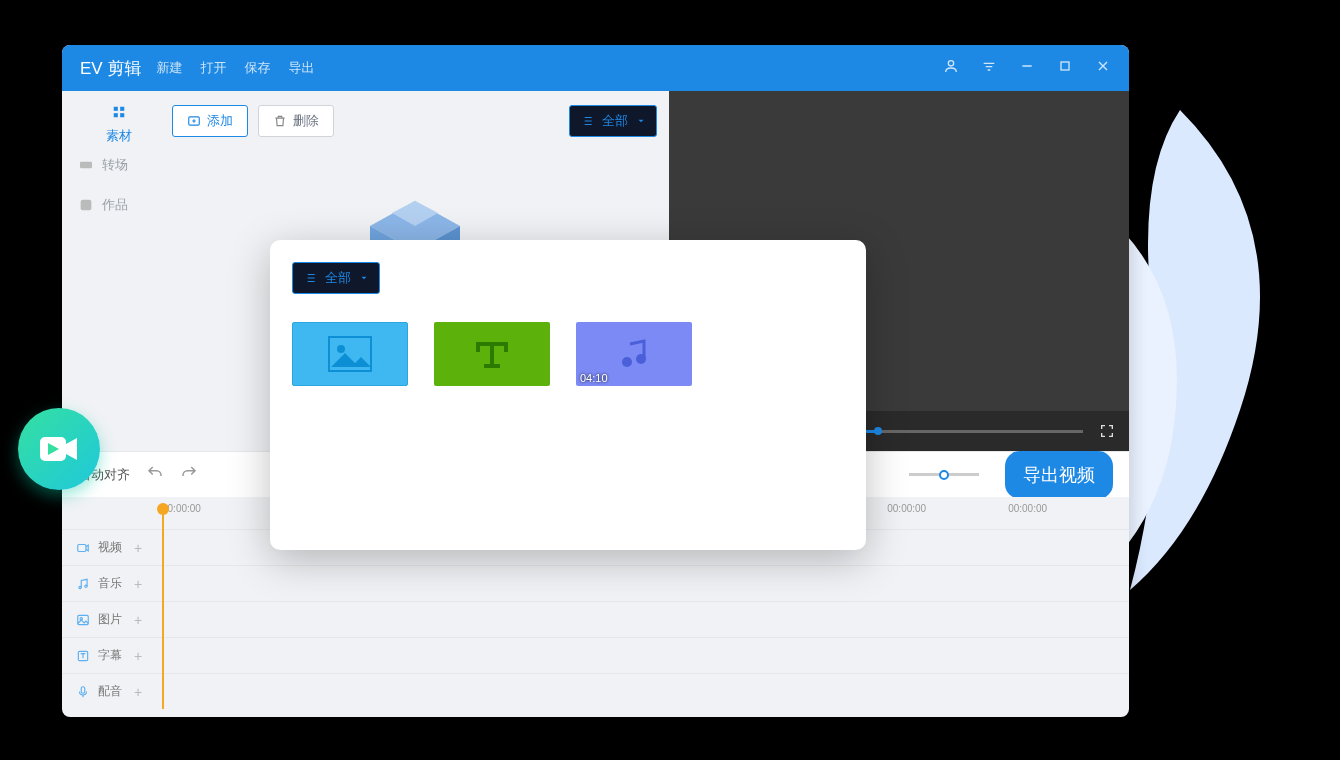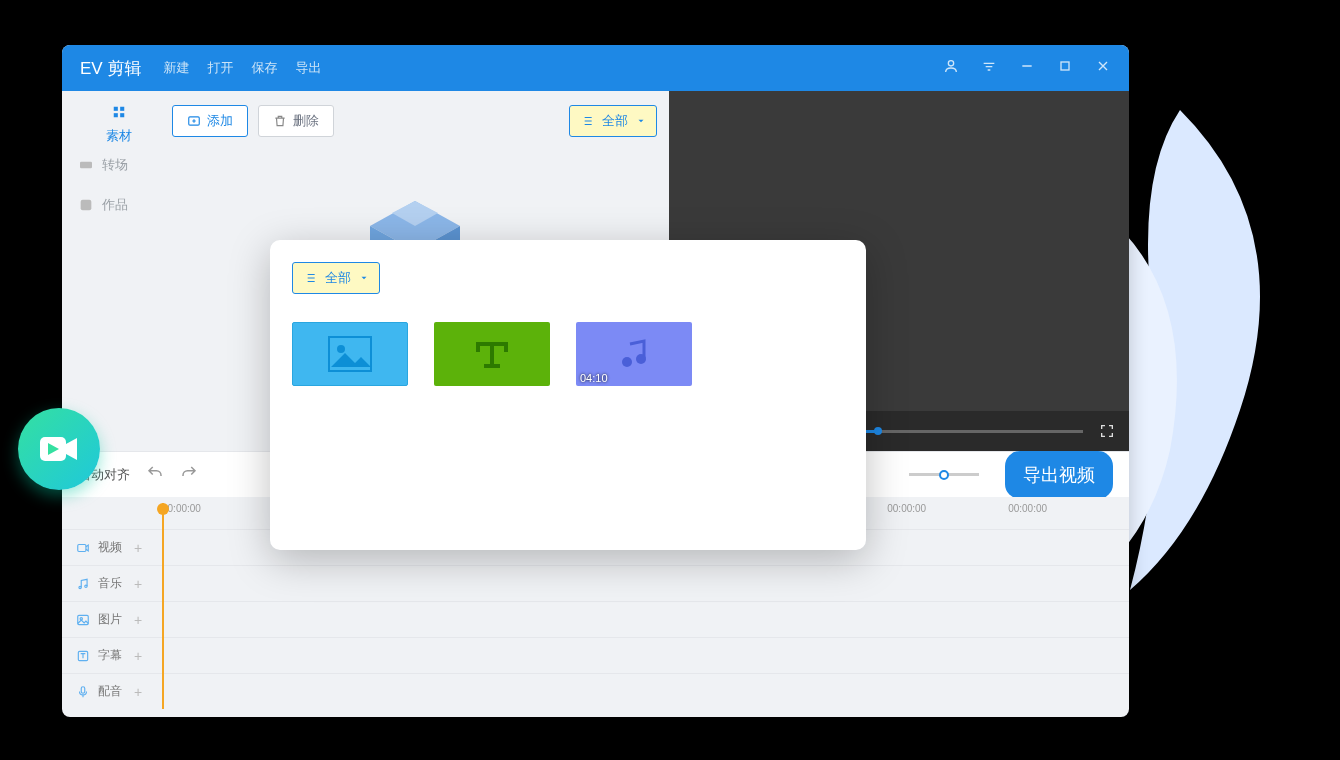--- a/index.html
+++ b/index.html
@@ -19,21 +19,21 @@
     position: absolute; left: 62px; top: 45px; width: 1067px; height: 672px;
     background: #f0f2f5; border-radius: 8px; overflow: hidden;
     box-shadow: 0 4px 20px rgba(0,0,0,0.2);
     z-index: 2;
   }
   
   .titlebar {
     height: 46px; background: #1e88e5; display: flex; align-items: center;
     padding: 0 18px; color: #fff;
   }
-  .app-title { font-size: 17px; font-weight: 500; margin-right: 22px; }
+  .app-title { font-size: 17px; font-weight: 500; margin-right: 15px; }
   .menu { display: flex; gap: 18px; font-size: 13px; }
   .menu-item { color: #cce4f7; cursor: pointer; }
   .winctrl { margin-left: auto; display: flex; gap: 22px; align-items: center; }
   .winctrl svg { width: 16px; height: 16px; }
   .winctrl .ic { cursor: pointer; }
   
   .upper { display: flex; height: 360px; }
   
   .sidebar { width: 98px; padding-top: 14px; }
   .sb-item {
@@ -50,21 +50,21 @@
     background: #fff; border-radius: 3px; font-size: 13px; display: inline-flex;
     align-items: center; gap: 6px; cursor: pointer;
   }
   .btn-soft {
     height: 32px; padding: 0 14px; border: 1px solid #d0d4d9; color: #6b7280;
     background: #fff; border-radius: 3px; font-size: 13px; display: inline-flex;
     align-items: center; gap: 6px; cursor: pointer;
   }
   .filter-drop {
     margin-left: auto; height: 32px; padding: 0 10px; border: 1px solid #1e88e5;
-    color: #1e88e5; background: #fef9c3; border-radius: 3px; font-size: 13px;
+    color: #1e88e5; background: #0f172a; border-radius: 3px; font-size: 13px;
     display: inline-flex; align-items: center; gap: 8px; cursor: pointer;
   }
   .media-drop {
     position: absolute; left: 0; right: 0; top: 60px; bottom: 0;
     display: flex; flex-direction: column; align-items: center;
     padding-top: 40px;
   }
   
   .preview {
     width: 460px; background: #2d2d2d; position: relative;

